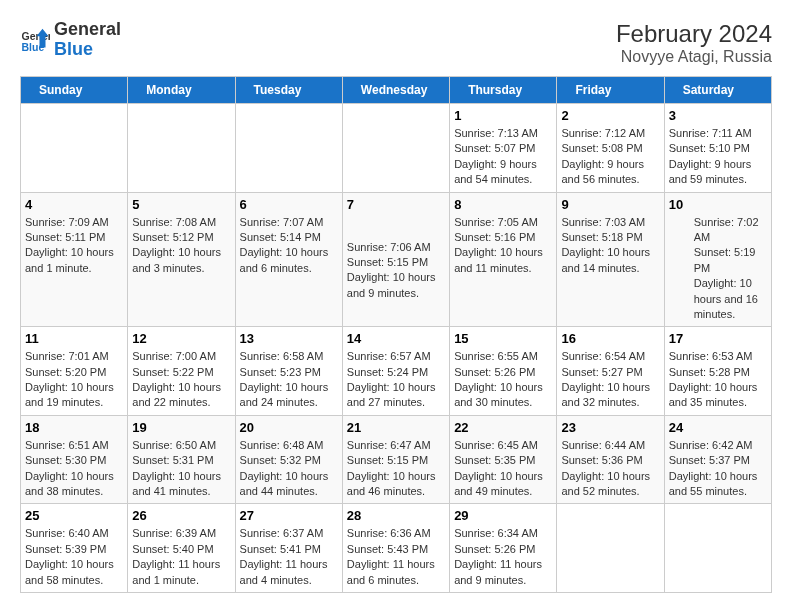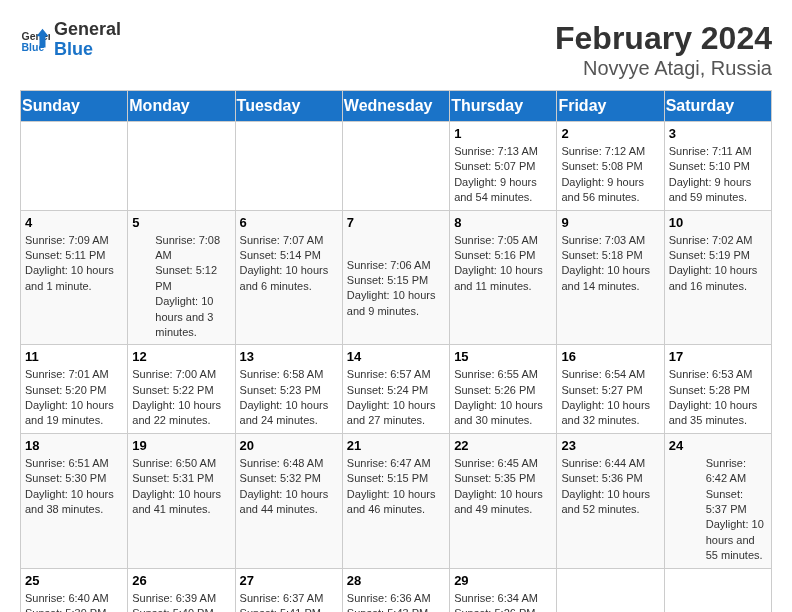--- a/index.html
+++ b/index.html
@@ -31,41 +31,41 @@
       color: #1a73c8;
     }
     .logo-icon {
       width: 30px;
       height: 30px;
     }
     .title-block {
       text-align: right;
     }
     .month-title {
-      font-size: 32px;
-      font-weight: bold;
+      font-size: 24px;
+      font-weight: normal;
       color: #333;
     }
     .subtitle {
-      font-size: 20px;
+      font-size: 16px;
       color: #555;
     }
     table {
       width: 100%;
       border-collapse: collapse;
       font-size: 11px;
     }
     thead tr {
       background-color: #1a73c8;
       color: #fff;
     }
     thead th {
-      padding: 6px 1px;
+      padding: 6px 18px;
       text-align: left;
-      font-size: 16px;
+      font-size: 12px;
       font-weight: bold;
       border: 1px solid #ccc;
     }
     tbody tr {
       vertical-align: top;
     }
     tbody td {
       border: 1px solid #ccc;
       padding: 4px;
       width: calc(100% / 7);
@@ -154,21 +154,21 @@
       </tr>
       <tr>
         <td>
           <div class="day-number">4</div>
           <div class="day-info" style="white-space: pre-line;">Sunrise: 7:09 AM
 Sunset: 5:11 PM
 Daylight: 10 hours and 1 minute.</div>
         </td>
         <td>
           <div class="day-number">5</div>
-          <div class="day-info" style="white-space: pre-line; margin-left: 23px;">Sunrise: 7:08 AM
+          <div class="day-info" style="white-space: pre-line;">Sunrise: 7:08 AM
 Sunset: 5:12 PM
 Daylight: 10 hours and 3 minutes.</div>
         </td>
         <td>
           <div class="day-number">6</div>
           <div class="day-info" style="white-space: pre-line;">Sunrise: 7:07 AM
 Sunset: 5:14 PM
 Daylight: 10 hours and 6 minutes.</div>
         </td>
         <td>
@@ -184,21 +184,21 @@
 Daylight: 10 hours and 11 minutes.</div>
         </td>
         <td>
           <div class="day-number">9</div>
           <div class="day-info" style="white-space: pre-line;">Sunrise: 7:03 AM
 Sunset: 5:18 PM
 Daylight: 10 hours and 14 minutes.</div>
         </td>
         <td>
           <div class="day-number">10</div>
-          <div class="day-info" style="white-space: pre-line;">Sunrise: 7:02 AM
+          <div class="day-info" style="white-space: pre-line; margin-left: 25px;">Sunrise: 7:02 AM
 Sunset: 5:19 PM
 Daylight: 10 hours and 16 minutes.</div>
         </td>
       </tr>
       <tr>
         <td>
           <div class="day-number">11</div>
           <div class="day-info" style="white-space: pre-line;">Sunrise: 7:01 AM
 Sunset: 5:20 PM
 Daylight: 10 hours and 19 minutes.</div>
@@ -272,21 +272,21 @@
 Daylight: 10 hours and 49 minutes.</div>
         </td>
         <td>
           <div class="day-number">23</div>
           <div class="day-info" style="white-space: pre-line;">Sunrise: 6:44 AM
 Sunset: 5:36 PM
 Daylight: 10 hours and 52 minutes.</div>
         </td>
         <td>
           <div class="day-number">24</div>
-          <div class="day-info" style="white-space: pre-line; margin-left: 37px;">Sunrise: 6:42 AM
+          <div class="day-info" style="white-space: pre-line;">Sunrise: 6:42 AM
 Sunset: 5:37 PM
 Daylight: 10 hours and 55 minutes.</div>
         </td>
       </tr>
       <tr>
         <td>
           <div class="day-number">25</div>
           <div class="day-info" style="white-space: pre-line;">Sunrise: 6:40 AM
 Sunset: 5:39 PM
 Daylight: 10 hours and 58 minutes.</div>

